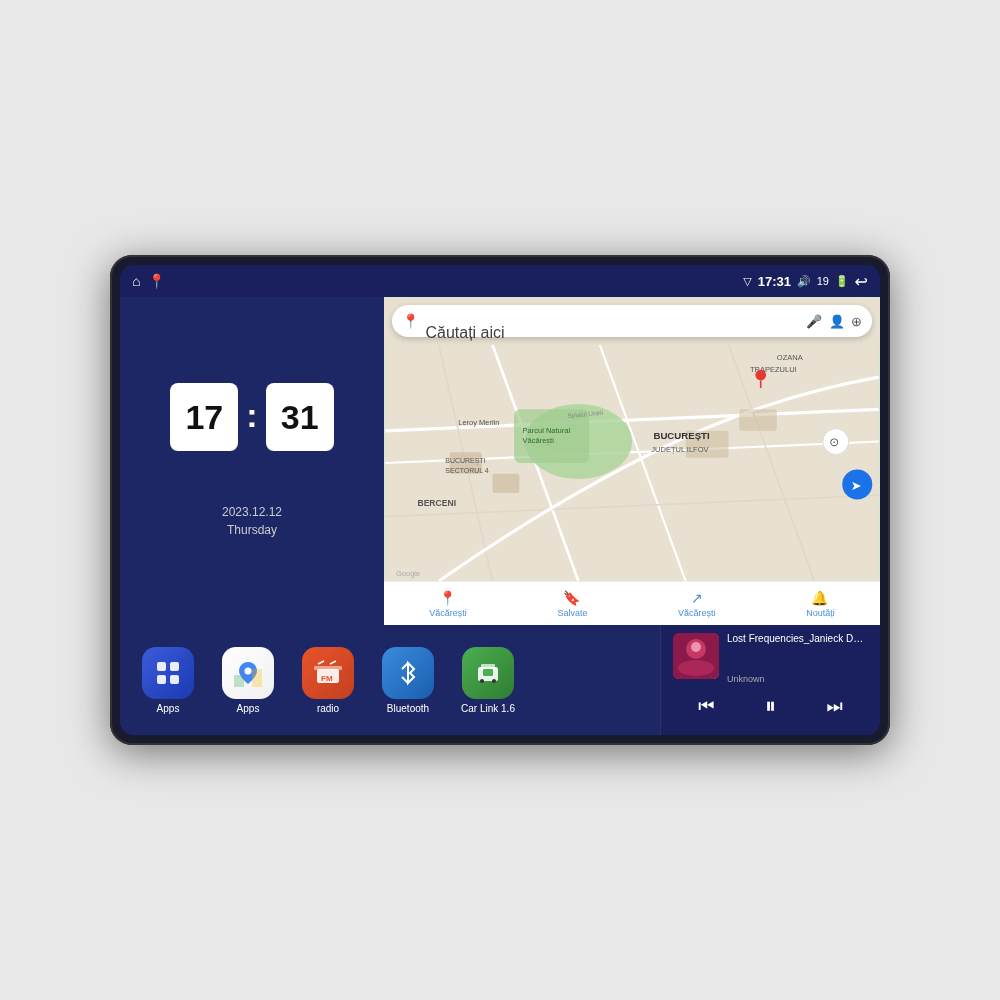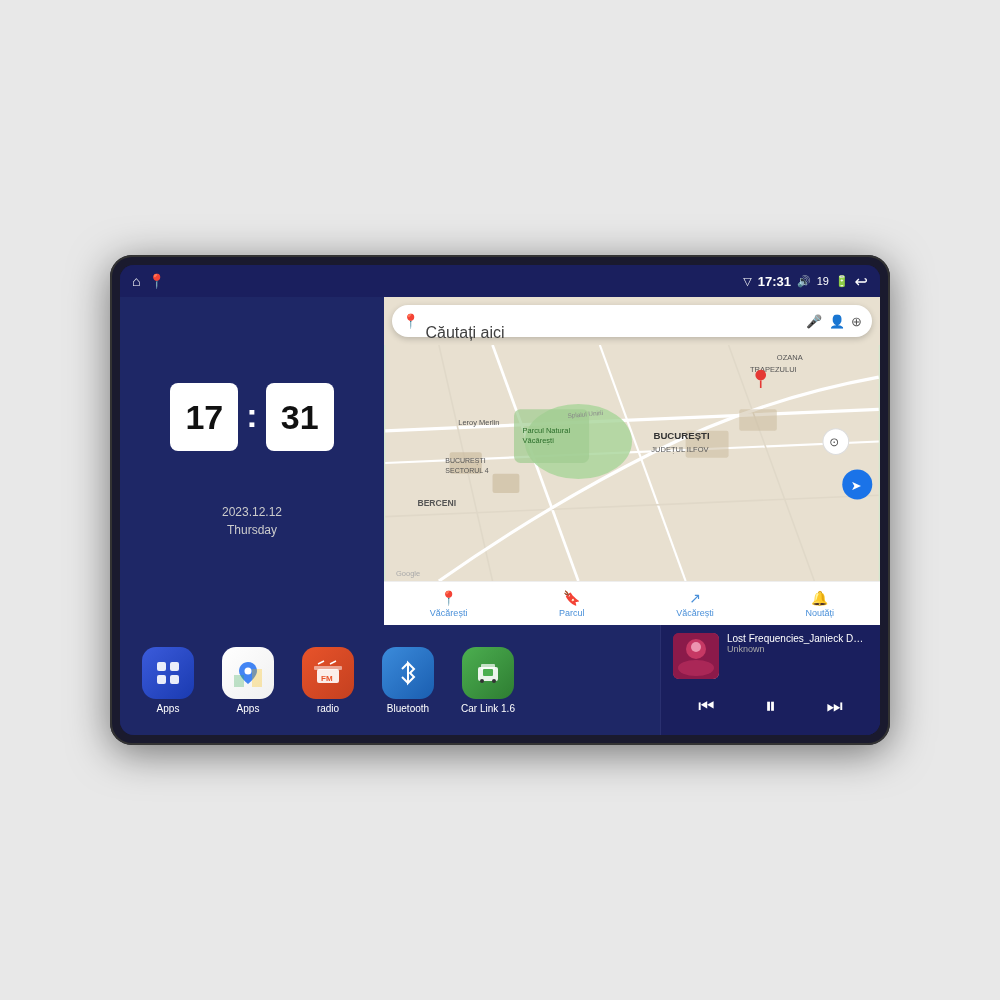--- a/index.html
+++ b/index.html
@@ -263,20 +263,21 @@
     .music-title {
       color: #fff;
       font-size: 10px;
       white-space: nowrap;
       overflow: hidden;
       text-overflow: ellipsis;
     }
     .music-artist {
       color: #aaa;
       font-size: 9px;
+      margin-top: 30px;
     }
     .music-controls {
       display: flex;
       justify-content: space-around;
       align-items: center;
       padding: 4px 0;
     }
     .music-btn {
       color: #fff;
       font-size: 18px;
@@ -383,21 +384,21 @@
             </svg>
           </div>
 
           <div class="map-bottom-bar">
             <div class="map-bottom-item active">
               <span>📍</span>
               <span>Văcărești</span>
             </div>
             <div class="map-bottom-item">
               <span>🔖</span>
-              <span>Parcul</span>
+              <span>Salvate</span>
             </div>
             <div class="map-bottom-item">
               <span>↗</span>
               <span>Văcărești</span>
             </div>
             <div class="map-bottom-item">
               <span>🔔</span>
               <span>Noutăți</span>
             </div>
           </div>

